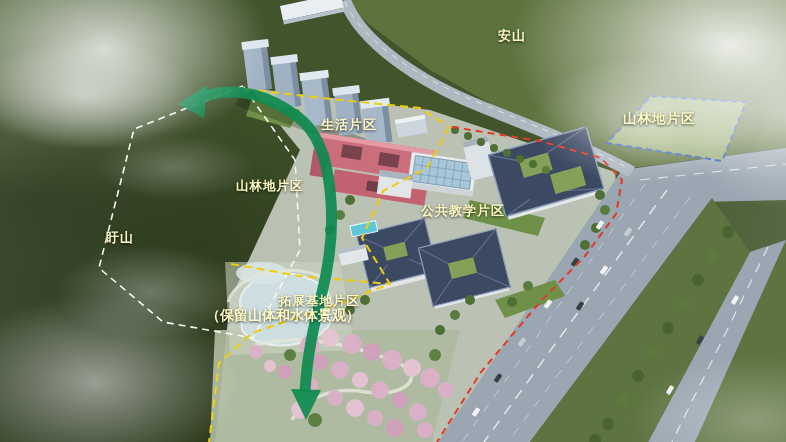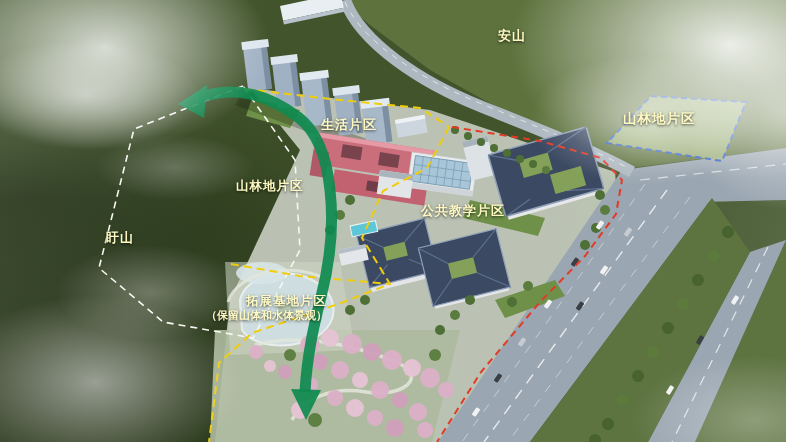--- a/index.html
+++ b/index.html
@@ -42,21 +42,21 @@
   .lbl{position:absolute;color:#fef9c3;font-weight:bold;font-size:13px;
     letter-spacing:1px;white-space:nowrap;text-shadow:0 1px 3px rgba(0,0,0,.7);}
   .lbl-anshan{left:498px;top:27px;}
   .lbl-phase2{left:623px;top:110px;font-size:13.5px;}
   .lbl-living{left:321px;top:116px;text-align:right;}
   .lbl-forest{left:200px;top:178px;font-size:12.5px;margin-left:36px;}
   .lbl-xushan{left:106px;top:229px;}
   .lbl-teaching{left:421px;top:202px;}
   .lbl-expansion{left:206px;top:293px;line-height:15px;text-align:right;}
   .lbl-expansion .l1{display:block;font-size:12.5px;padding-left:3px;}
-  .lbl-expansion .l2{display:block;font-size:11px;letter-spacing:0;}
+  .lbl-expansion .l2{display:block;font-size:14px;letter-spacing:0;}
 </style>
 </head>
 <body>
 
 <div class="stage">
 
   <div class="forest"></div>
   <div class="forest-shade"></div>
 
   <svg class="scene" width="786" height="442" viewBox="0 0 786 442">

